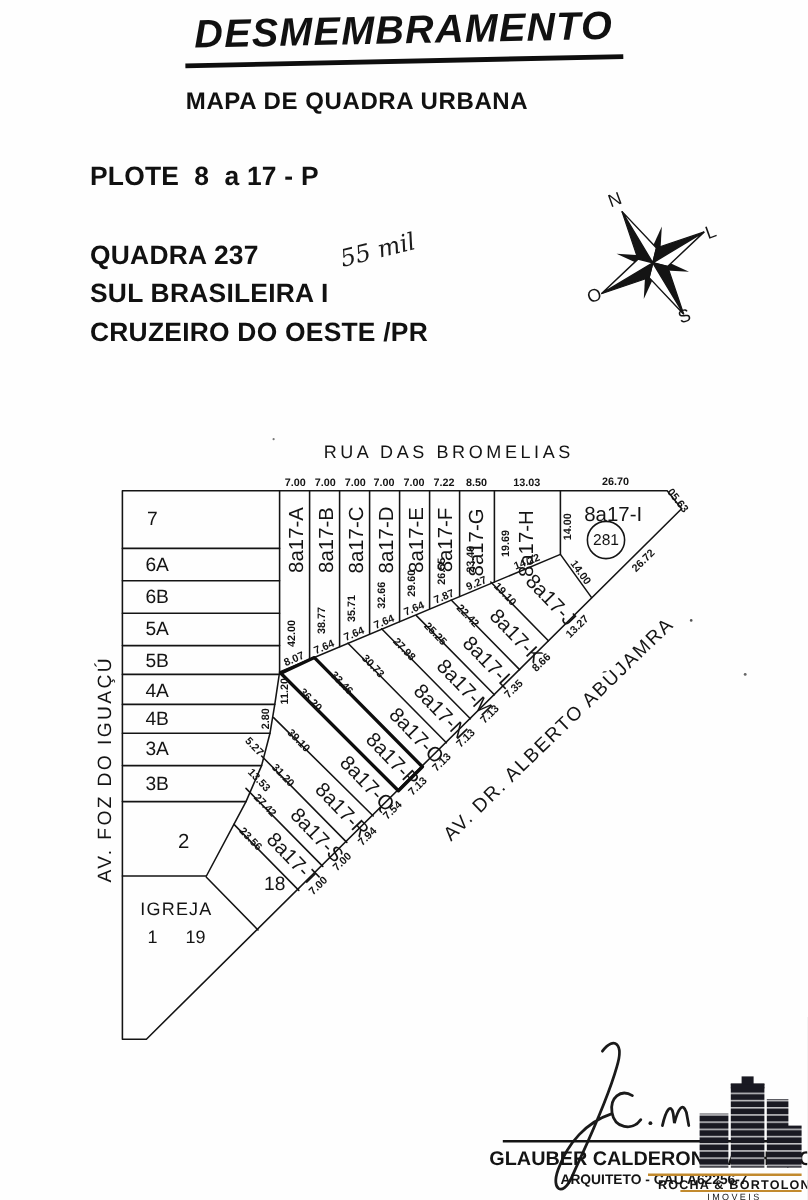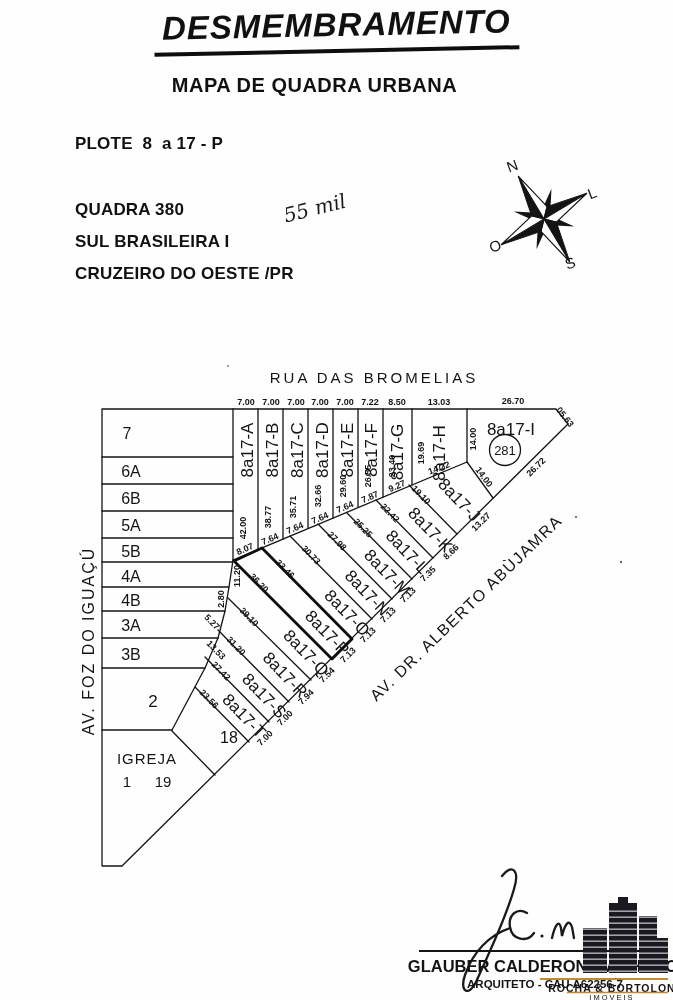--- a/index.html
+++ b/index.html
@@ -4,42 +4,42 @@
 <style>
   html,body{margin:0;padding:0;background:#e8e8e8;}
   .page{position:relative;width:673px;height:1000px;background:#fefefe;
         font-family:"Liberation Sans",sans-serif;color:#111;overflow:hidden;margin:0 auto;}
   .abs{position:absolute;}
   .title-wrap{top:6px;left:0;width:673px;text-align:center;}
   .title-inner{display:inline-block;font-size:33px;font-weight:bold;font-style:italic;
                letter-spacing:1px;border-bottom:4px solid #0e0e0e;padding:0 8px 5px 8px;
                transform:rotate(-1.2deg);}
   .subtitle{top:74px;left:0;width:595px;text-align:center;font-size:20px;font-weight:bold;
-            letter-spacing:.5px;padding-left:17px;}
-  .info-line{left:75px;font-size:17px;font-weight:bold;white-space:pre;letter-spacing:.2px;}
+            letter-spacing:.5px;}
+  .info-line{left:75px;font-size:22px;font-weight:bold;white-space:pre;letter-spacing:.2px;}
   .i1{top:134px}.i2{top:168px}.i3{top:200px}.i4{top:232px}.i5{top:264px}
   .handnote{top:196px;left:283px;font-family:"DejaVu Serif",serif;font-style:italic;
             font-size:20px;transform:rotate(-14deg);color:#1a1a1a;}
   svg text{font-family:"Liberation Sans",sans-serif;fill:#141414;}
   #map-labels text{dominant-baseline:central;text-anchor:middle;}
   .street-text{dominant-baseline:central;text-anchor:middle;}
   .sig-name{dominant-baseline:central;text-anchor:middle;}
 </style>
 </head>
 <body>
 
 <div class="page">
 
   <div class="abs title-wrap">
     <span class="title-inner">DESMEMBRAMENTO</span>
   </div>
   <div class="abs subtitle">MAPA DE QUADRA URBANA</div>
 
   <div class="abs info-line i1">PLOTE  8  a 17 - P</div>
-  <div class="abs info-line i3">QUADRA 380</div>
+  <div class="abs info-line i3">QUADRA 237</div>
   <div class="abs info-line i5">CRUZEIRO DO OESTE /PR</div>
   <div class="abs info-line i4">SUL BRASILEIRA I</div>
   <div class="abs handnote">55 mil</div>
 
   <svg width="673" height="1000" viewBox="0 0 673 1000" class="abs" style="top:0;left:0">
 
     <g>
       <g transform="translate(544,219) rotate(-31)">
         <path d="M3,-9 L22,-22 L9,-3 Z" fill="#141414"></path>
         <path d="M9,3 L22,22 L3,9 Z" fill="#141414"></path>

